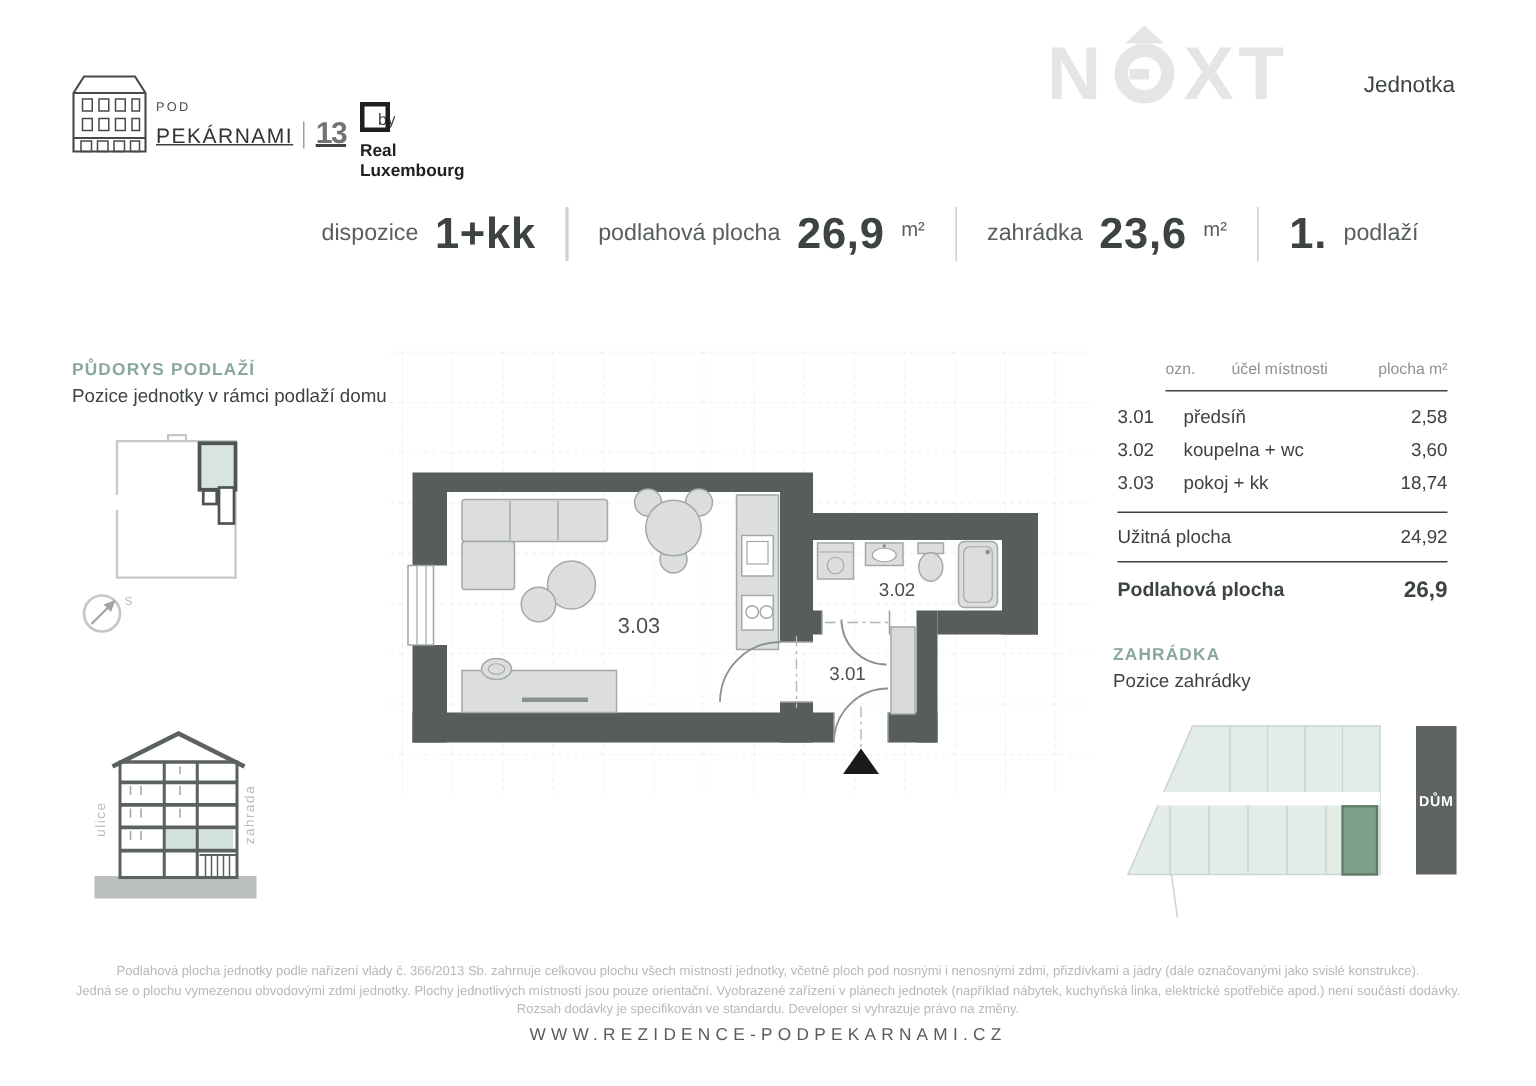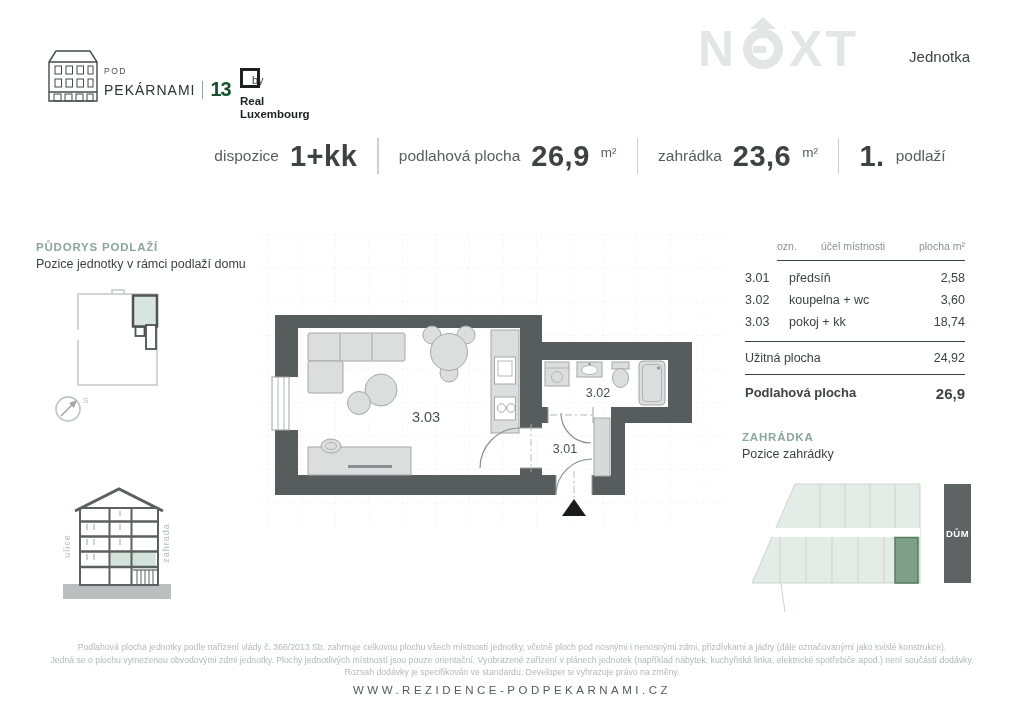--- a/index.html
+++ b/index.html
@@ -7,24 +7,24 @@
   body { font-family:"Liberation Sans", sans-serif; }
   #page {
     position:relative; width:1024px; height:724px; background:#ffffff;
     overflow:hidden; margin:0 auto;
   }
   .abs { position:absolute; }
 
   
   #brand-text { left:104px; top:66px; color:#3d4242; }
   #brand-pod { font-size:8.5px; letter-spacing:1.5px; color:#4a4f4f; }
-  #brand-row { display:flex; align-items:center; gap:7px; margin-top:2px; }
+  #brand-row { display:flex; align-items:center; gap:7px; margin-top:2px;text-decoration:underline; }
   #brand-name { font-size:14px; letter-spacing:1px; color:#2e3333; }
   #brand-div { width:1px; height:18px; background:#9aa0a0; }
-  #brand-num { font-size:20px; font-weight:700; color:#14532d; letter-spacing:-1px; }
+  #brand-num { font-size:20px; font-weight:700; color:#737373; letter-spacing:-1px; }
   #by-label { left:211px; top:74px; font-size:11px; color:#3d4242;padding-left:41px; }
   #partner { left:240px; top:66px; display:flex; align-items:flex-start; gap:7px;flex-direction:column; }
   #partner-square { width:20px; height:20px; border:3px solid #1d2020; margin-top:2px; }
   #partner-name { font-size:11.5px; font-weight:700; color:#1d2020; line-height:1.1; }
 
   
   #watermark { left:698px; top:24px; display:flex; align-items:center;
     font-size:50px; font-weight:800; color:#e4e6e5; letter-spacing:3px; line-height:1; }
   #wm-e { position:relative; width:40px; height:40px; border:9px solid #e4e6e5;
     border-radius:50%; margin:0 6px; }
@@ -44,21 +44,21 @@
     align-items:center; gap:20px; }
   .spec { display:flex; align-items:center; gap:11px; white-space:nowrap; }
   .spec-label { font-size:15.5px; color:#585d5d; }
   .spec-value { font-size:29px; font-weight:600; color:#3d4242; letter-spacing:0.5px; }
   .spec-unit { font-size:13.5px; color:#585d5d; position:relative; top:-4px; }
   .spec-sep { width:1.5px; height:36px; background:#ccd0d0; }
 
   
   .side-title { font-size:11.5px; font-weight:600; letter-spacing:0.8px; color:#89a79a; }
   .side-sub { font-size:12.5px; color:#3d4242; margin-top:4px; }
-  #floorplan-head { left:36px; top:241px; }
+  #floorplan-head { left:48px; top:241px; }
   #section-head { left:48px; top:431px; }
   #garden-head { left:742px; top:431px; }
 
   
   #areas-table { left:745px; top:240px; width:220px; color:#3d4242; }
   .t-grid { display:grid; grid-template-columns:44px 1fr auto; align-items:baseline; }
   #t-head { font-size:10.5px; color:#8d9191; padding-bottom:8px; border-bottom:1.5px solid #3d4242;margin-left:32px; }
   .t-rows { padding:6px 0 8px 0; }
   .t-row { font-size:12.5px; padding:4px 0; }
   .t-num { text-align:right; }

